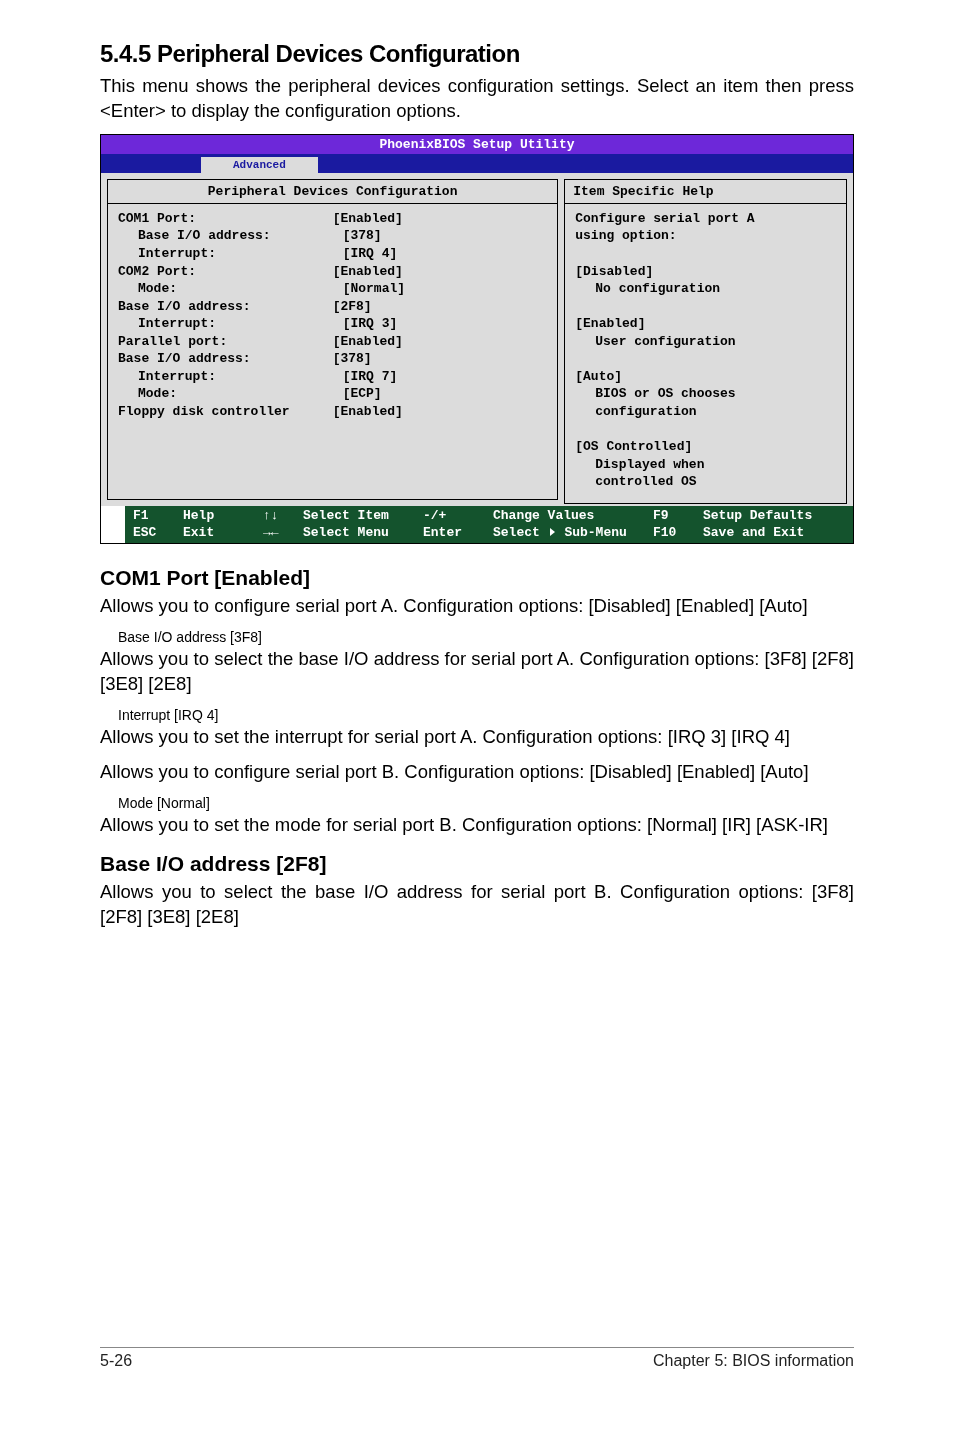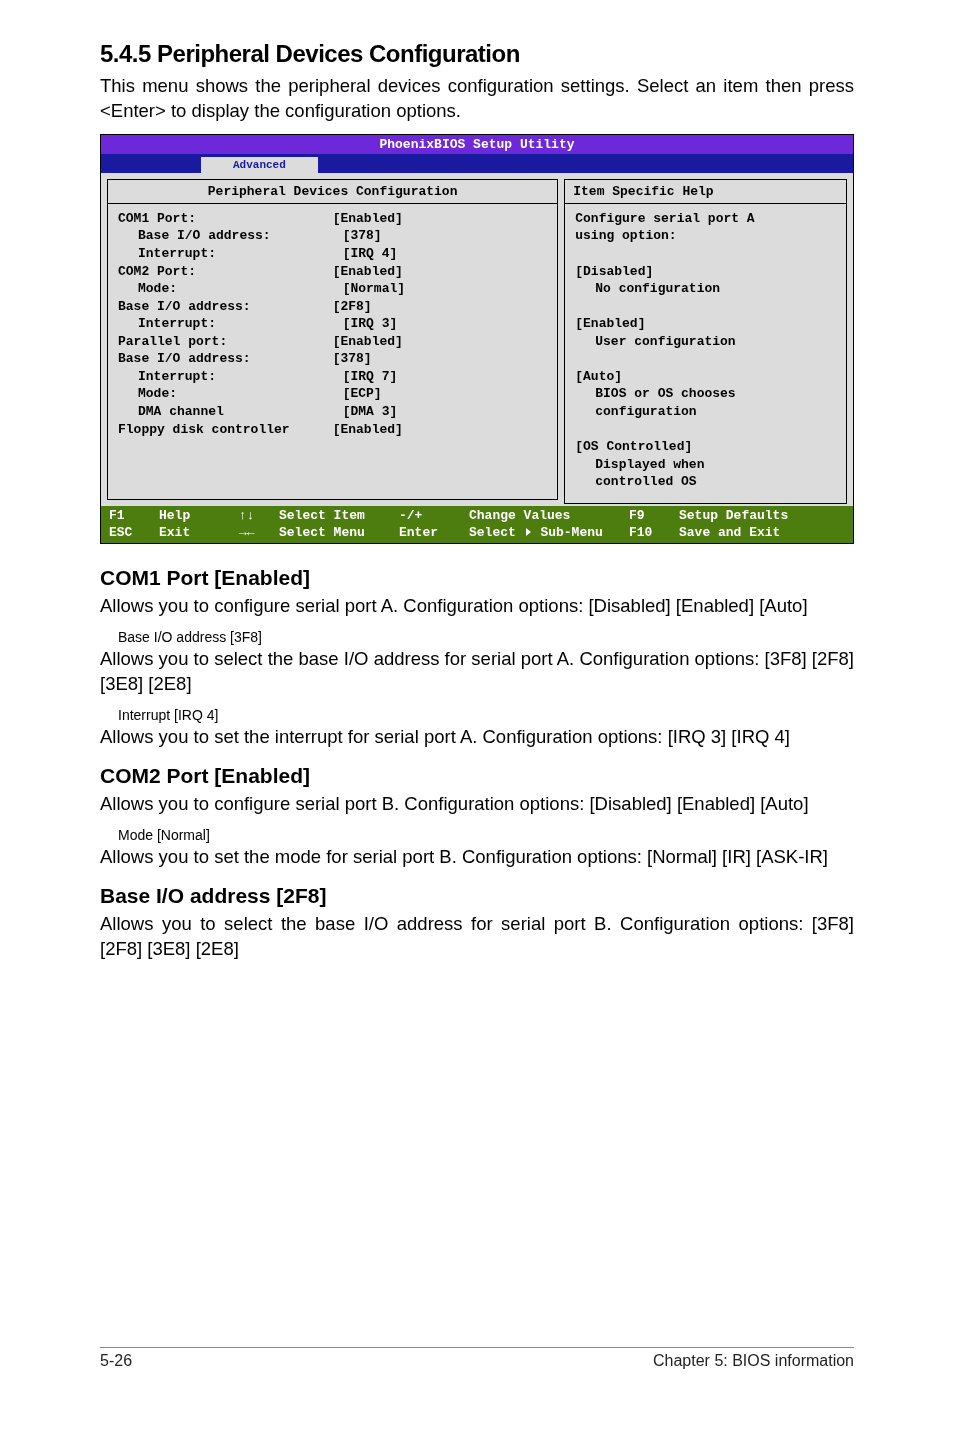--- a/index.html
+++ b/index.html
@@ -79,27 +79,28 @@
   .bios-panel-header.center { text-align: center; }
   .bios-panel-body {
     padding: 6px 10px 12px 10px;
     line-height: 1.35;
   }
   .bios-row { display: flex; }
   .bios-row .lbl { flex: 1; white-space: pre; }
   .bios-row .val { flex: 1; white-space: pre; }
   .indent1 { padding-left: 20px; }
   .bios-footer {
-    background: #4d7c0f;
+    background: #14532d;
     color: #fff;
     font-family: "Courier New", monospace;
     font-weight: bold;
     font-size: 13px;
     padding: 2px 8px;
     line-height: 1.3;
+    margin-left: 24px;
   }
   .bios-footer-row { display: flex; }
   .bios-footer-row .cell { white-space: pre; }
   .cell.k  { width: 50px; }
   .cell.l  { width: 80px; }
   .cell.sy { width: 40px; }
   .cell.ac { width: 120px; }
   .cell.k2 { width: 70px; }
   .cell.ac2{ width: 160px; }
   .cell.kr { width: 50px; }
@@ -192,24 +193,20 @@
             </div>
             <div class="bios-row">
               <span class="lbl indent1">Interrupt:</span>
               <span class="val">[IRQ 7]</span>
             </div>
             <div class="bios-row">
               <span class="lbl indent1">Mode:</span>
               <span class="val">[ECP]</span>
             </div>
             <div class="bios-row">
-              <span class="lbl indent1">DMA channel</span>
-              <span class="val">[DMA 3]</span>
-            </div>
-            <div class="bios-row">
               <span class="lbl ">Floppy disk controller</span>
               <span class="val">[Enabled]</span>
             </div>
           </div>
       </div>
       <div class="bios-right">
         <div class="bios-panel-header">Item Specific Help</div>
         <div class="bios-panel-body" id="bios-help">
             <div class="">Configure serial port A</div>
             <div class="">using option:</div>
@@ -256,21 +253,20 @@
 
   <h2 class="sec-h2">COM1 Port [Enabled]</h2>
   <p class="body-text">Allows you to configure serial port A. Configuration options: [Disabled] [Enabled] [Auto]</p>
 
   <div class="sub-h">Base I/O address [3F8]</div>
   <p class="body-text">Allows you to select the base I/O address for serial port A. Configuration options: [3F8] [2F8] [3E8] [2E8]</p>
 
   <div class="sub-h">Interrupt [IRQ 4]</div>
   <p class="body-text">Allows you to set the interrupt for serial port A. Configuration options: [IRQ 3] [IRQ 4]</p>
 
-  <h2 class="sec-h2">COM2 Port [Enabled]</h2>
   <p class="body-text">Allows you to configure serial port B. Configuration options: [Disabled] [Enabled] [Auto]</p>
 
   <div class="sub-h">Mode [Normal]</div>
   <p class="body-text">Allows you to set the mode for serial port B. Configuration options: [Normal] [IR] [ASK-IR]</p>
 
   <h2 class="sec-h2">Base I/O address [2F8]</h2>
   <p class="body-text">Allows you to select the base I/O address for serial port B. Configuration options: [3F8] [2F8] [3E8] [2E8]</p>
 
   <div class="footer">
     <span>5-26</span>

